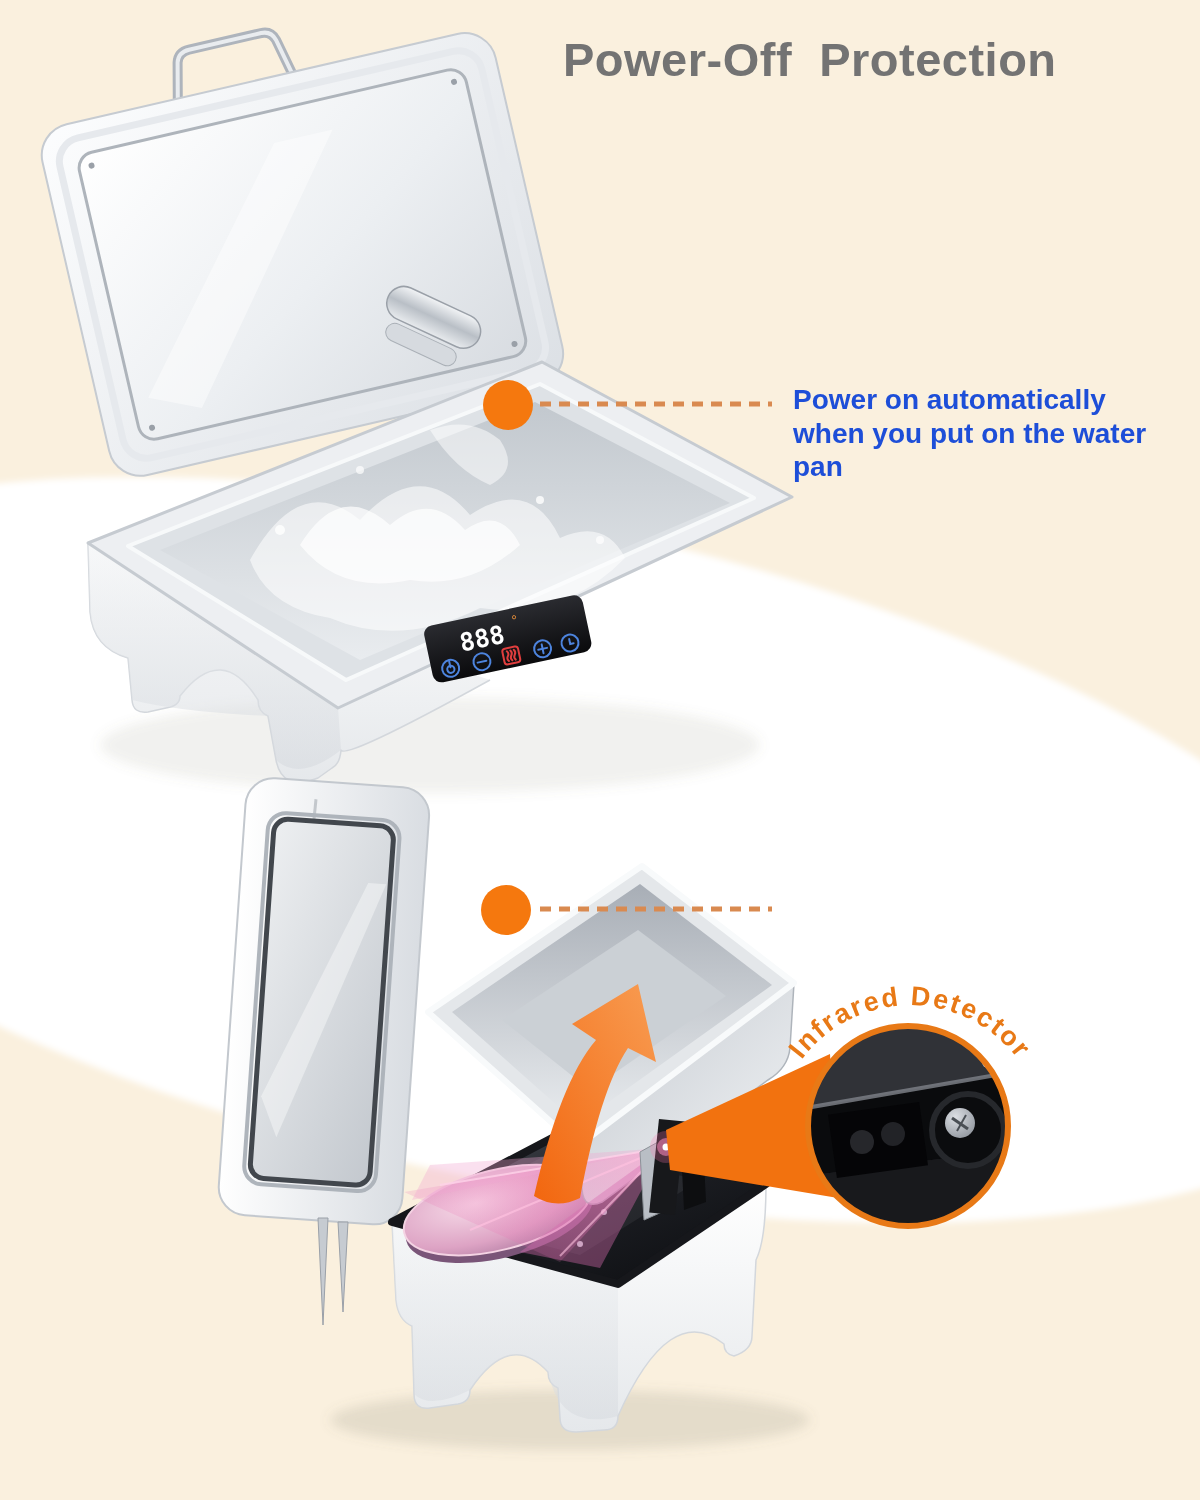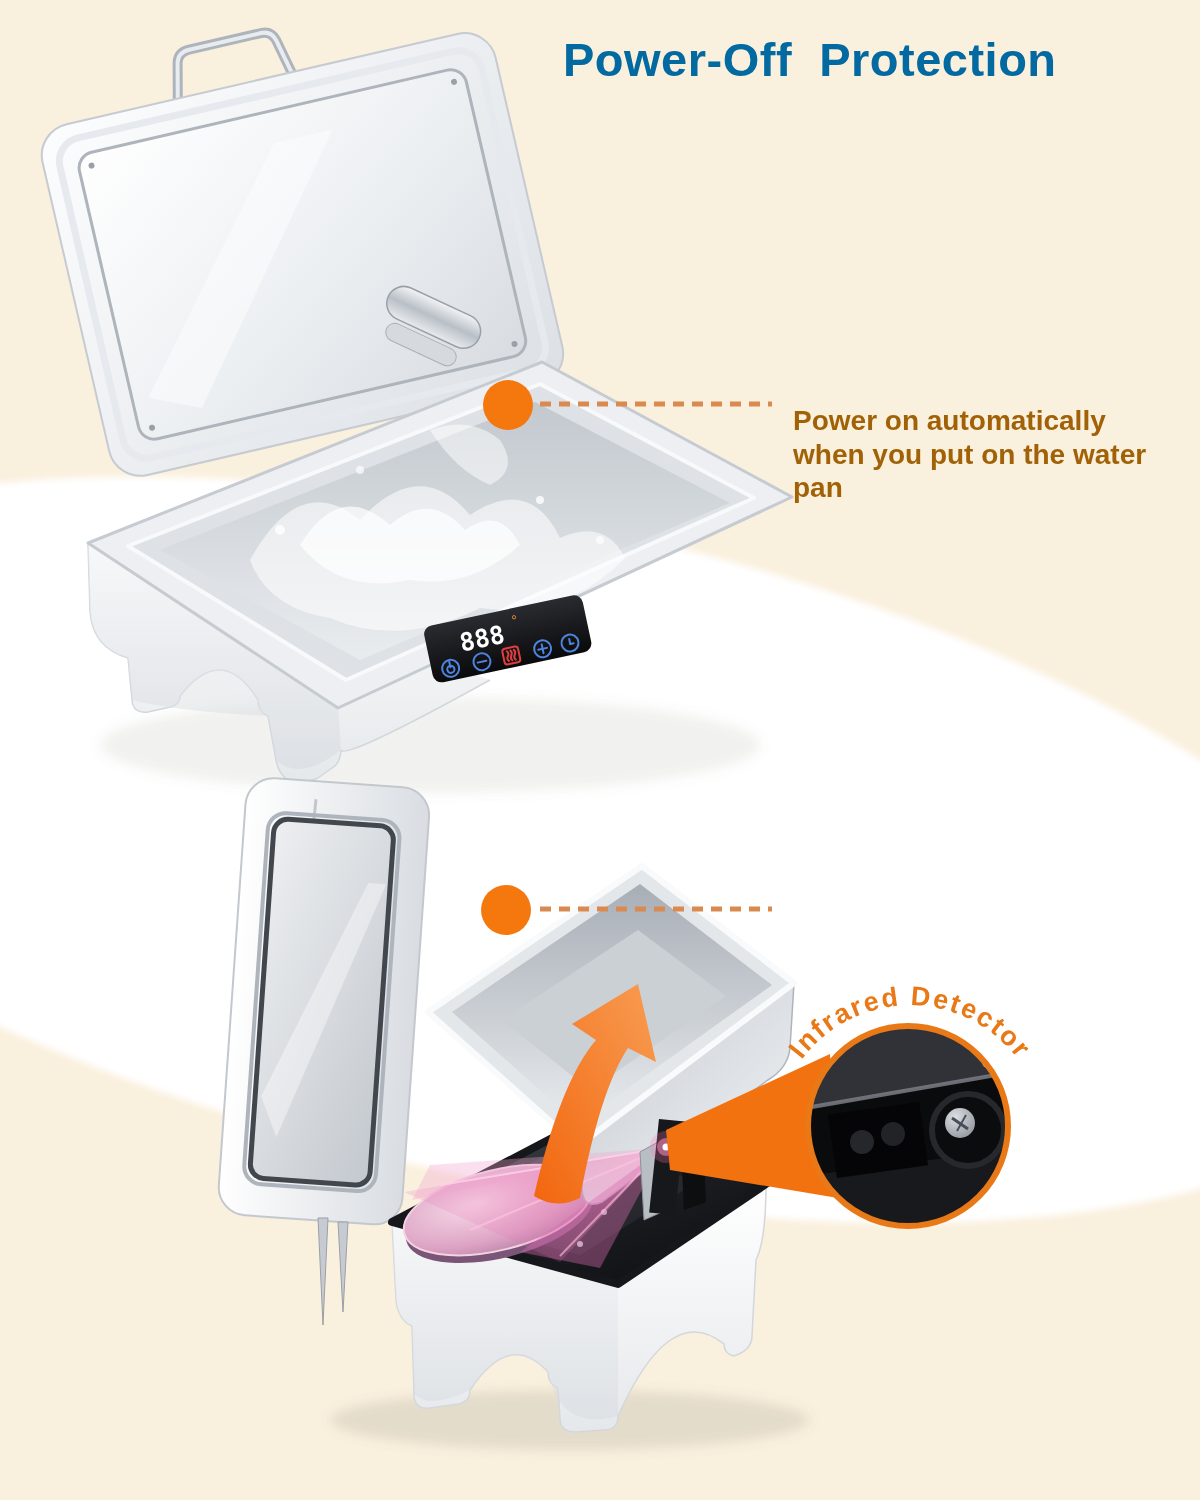--- a/index.html
+++ b/index.html
@@ -1,22 +1,22 @@
 <!DOCTYPE html>
 <html><head>
 <meta charset="utf-8">
 <style>
   html,body{margin:0;padding:0;}
   .canvas{position:relative;width:1200px;height:1500px;overflow:hidden;
           background:#FAF0DE;font-family:"Liberation Sans",sans-serif;}
   .scene{position:absolute;left:0;top:0;}
   .title{position:absolute;left:563px;top:32px;font-size:47px;font-weight:bold;
-         color:#0369a1;letter-spacing:.5px;white-space:pre;}
+         color:#737373;letter-spacing:.5px;white-space:pre;}
   .callout{position:absolute;width:355px;font-size:28px;font-weight:bold;
-           color:#a16207;line-height:1.2;margin-top:21px;}
+           color:#1d4ed8;line-height:1.2;}
   .callout.one{left:793px;top:383px;}
   .callout.two{left:793px;top:870px;}
 </style>
 </head>
 <body>
 
 <div class="canvas">
 
 <svg class="scene" width="1200" height="1500" viewBox="0 0 1200 1500">
   <defs>

